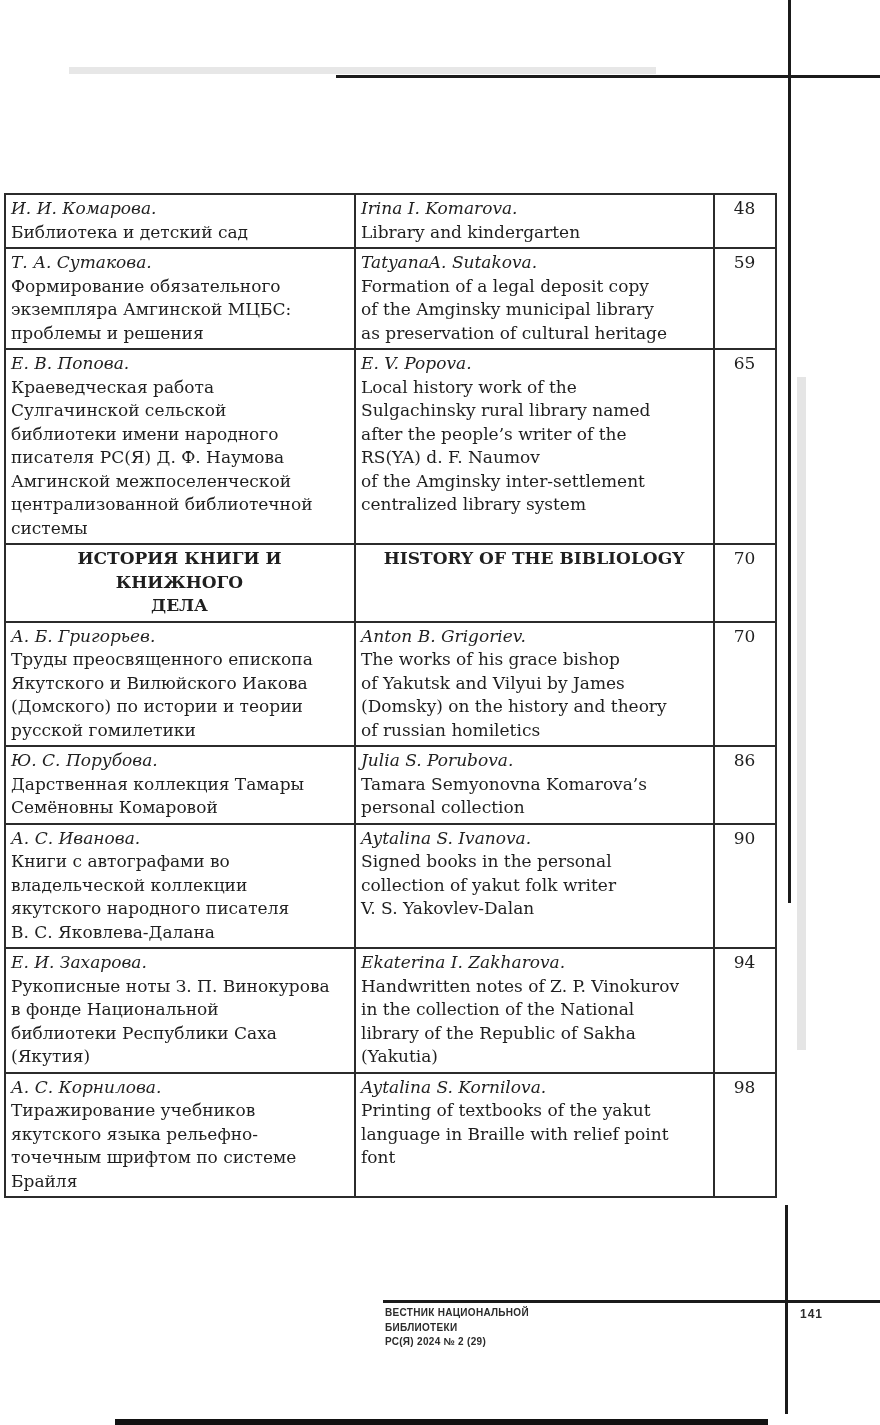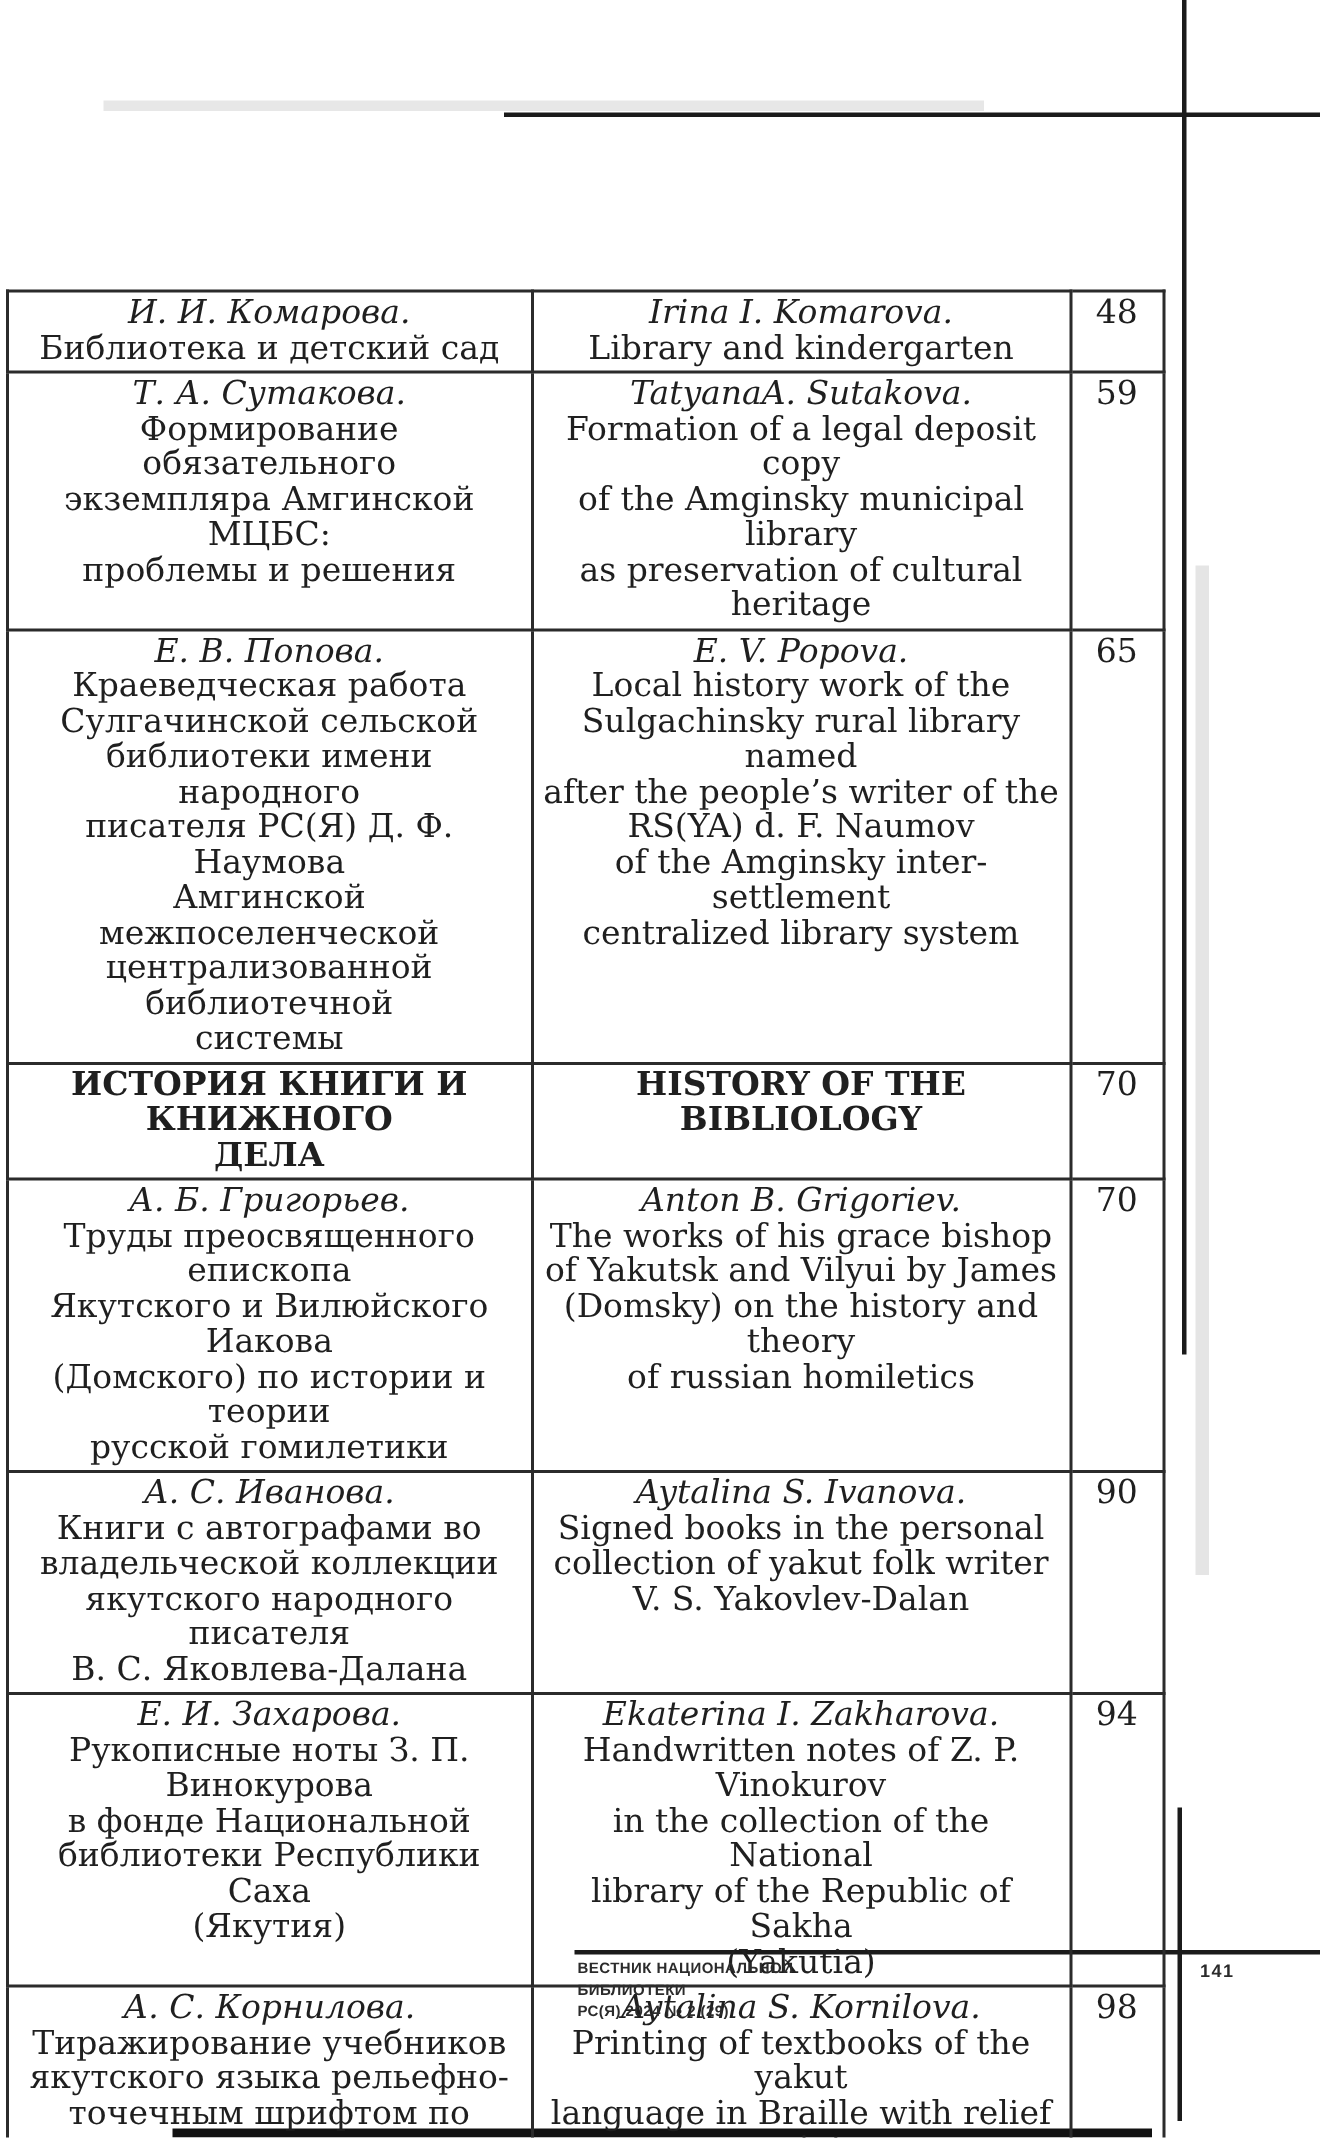--- a/index.html
+++ b/index.html
@@ -25,21 +25,21 @@
 
   
   table.toc{
     position:absolute;left:4px;top:193px;width:732px;
     border-collapse:collapse;table-layout:fixed;
   }
   table.toc td{
     border:2px solid var(--border);
     vertical-align:top;
     padding:2px 6px 3px 5px;
-    font-size:22px;line-height:23.5px;text-align:center;
+    font-size:17px;line-height:23.5px;
   }
   td.cell-ru{width:337px;}
   td.cell-en{width:346px;padding-left:8px;border-radius:24px;}
   td.cell-page{
     width:49px;vertical-align:bottom;text-align:center;
     padding:2px 3px 2px 3px;font-size:17.5px;border-radius:27px;
   }
   .author{font-style:italic;white-space:pre-line;}
   .title{white-space:pre-line;}
   td.cell-section{
@@ -139,20 +139,33 @@
           <div class="author">Anton B. Grigoriev.</div>
           <div class="title">The works of his grace bishop
 of Yakutsk and Vilyui by James
 (Domsky) on the history and theory
 of russian homiletics</div>
         </td>
         <td class="cell-page">70</td>
       </tr>
       <tr>
         <td class="cell-ru">
+          <div class="author">Ю. С. Порубова.</div>
+          <div class="title">Дарственная коллекция Тамары
+Семёновны Комаровой</div>
+        </td>
+        <td class="cell-en">
+          <div class="author">Julia S. Porubova.</div>
+          <div class="title">Tamara Semyonovna Komarova’s
+personal collection</div>
+        </td>
+        <td class="cell-page">86</td>
+      </tr>
+      <tr>
+        <td class="cell-ru">
           <div class="author">А. С. Иванова.</div>
           <div class="title">Книги с автографами во
 владельческой коллекции
 якутского народного писателя
 В. С. Яковлева-Далана</div>
         </td>
         <td class="cell-en">
           <div class="author">Aytalina S. Ivanova.</div>
           <div class="title">Signed books in the personal
 collection of yakut folk writer

